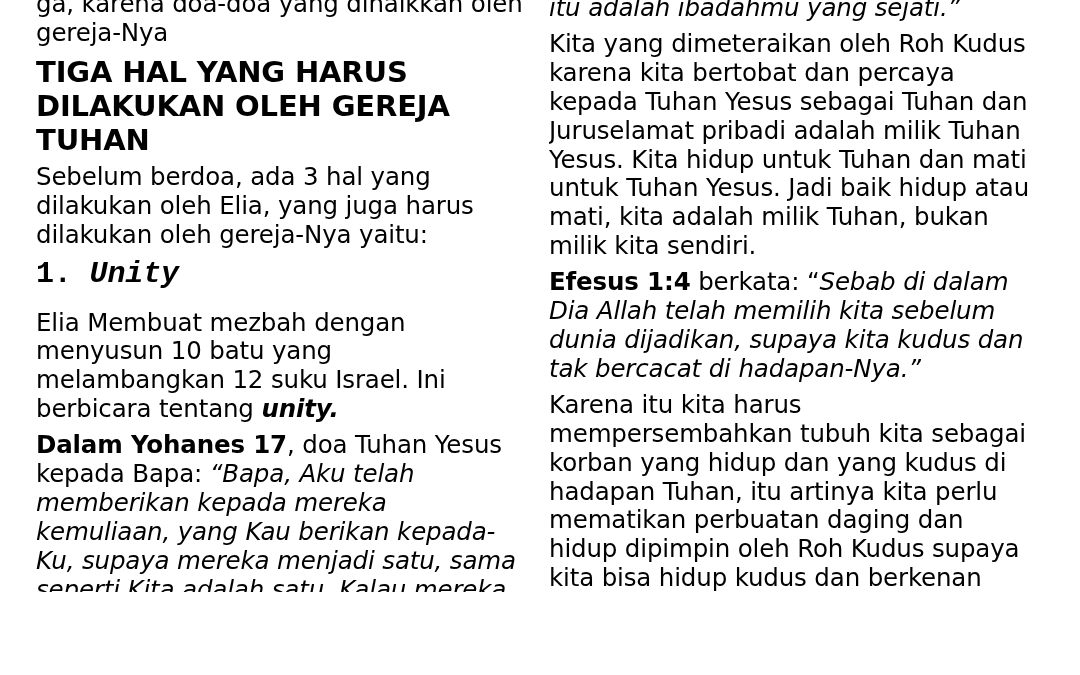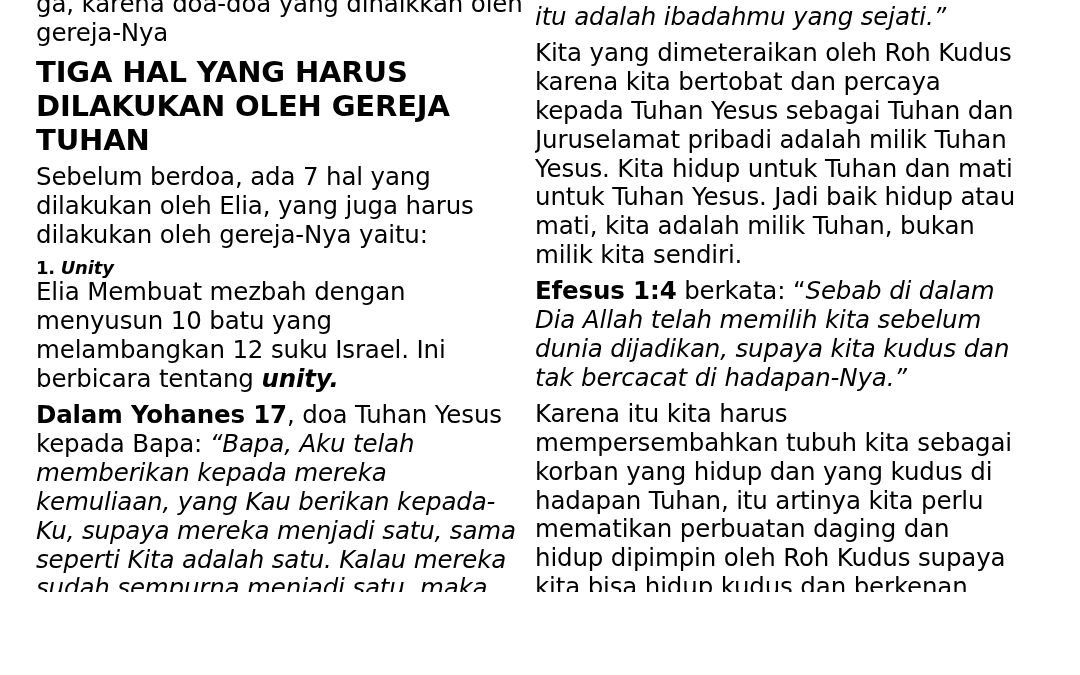--- a/index.html
+++ b/index.html
@@ -17,57 +17,58 @@
   .page {
     position: relative;
     width: 1080px;
     height: 675px;
     box-sizing: border-box;
     padding: 0 36px;
     overflow: hidden;
   }
   .columns {
     display: flex;
-    gap: 12px;
+    gap: 26px;
     height: 592px;
   }
   .col {
     width: 487px;
     box-sizing: border-box;
     overflow: hidden;
   }
   .col-left {
     padding-top: 0;
   }
   .col-right {
-    padding-top: 13px;
+    padding-top: 4px;
   }
   p, h2, h3, ul, li {
     margin: 0;
     padding: 0;
   }
   .para {
     font-size: 24.5px;
     line-height: 1.18;
     text-align: left;
     margin-bottom: 7px;
     letter-spacing: -0.15px;
   }
   .heading {
     font-size: 29px;
     line-height: 1.18;
     font-weight: bold;
     margin-bottom: 6px;
     letter-spacing: -0.15px;
   }
   .subheading {
-    font-size: 18px;
+    font-size: 30px;
     line-height: 1.18;
-    margin-bottom: 0;
+    margin-bottom: 16px;
     letter-spacing: -0.15px;
+    font-family: Liberation Mono, monospace;
   }
   .subheading .num {
     font-weight: bold;
   }
   .subheading .ttl {
     font-weight: bold;
     font-style: italic;
   }
   .indent-sub {
     padding-left: 18px;
@@ -88,21 +89,21 @@
 
 <div class="page">
   <div class="columns">
 
     <div class="col col-left">
 
       <p class="para first-clip">ga, karena doa-doa yang dinaikkan oleh gereja-Nya</p>
 
       <h2 class="heading">TIGA HAL YANG HARUS DILAKUKAN OLEH GEREJA TUHAN</h2>
 
-      <p class="para">Sebelum berdoa, ada 7 hal yang dilakukan oleh Elia, yang juga harus dilakukan oleh gereja-Nya yaitu:</p>
+      <p class="para">Sebelum berdoa, ada 3 hal yang dilakukan oleh Elia, yang juga harus dilakukan oleh gereja-Nya yaitu:</p>
 
       <p class="subheading indent-sub">
         <span class="num">1.</span>
         <span class="ttl">Unity</span>
       </p>
 
       <p class="para">
         <span>Elia Membuat mezbah dengan menyusun 10 batu yang melambangkan 12 suku Israel. Ini berbicara tentang </span><span class="bolditalic">unity.</span>
       </p>
 

